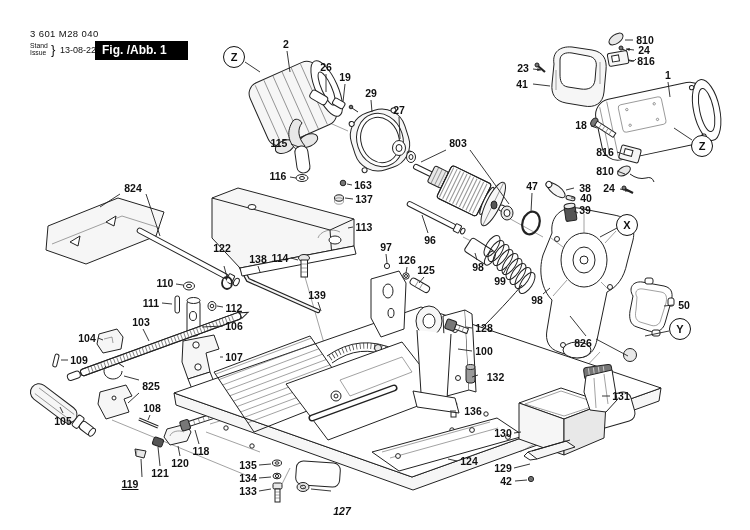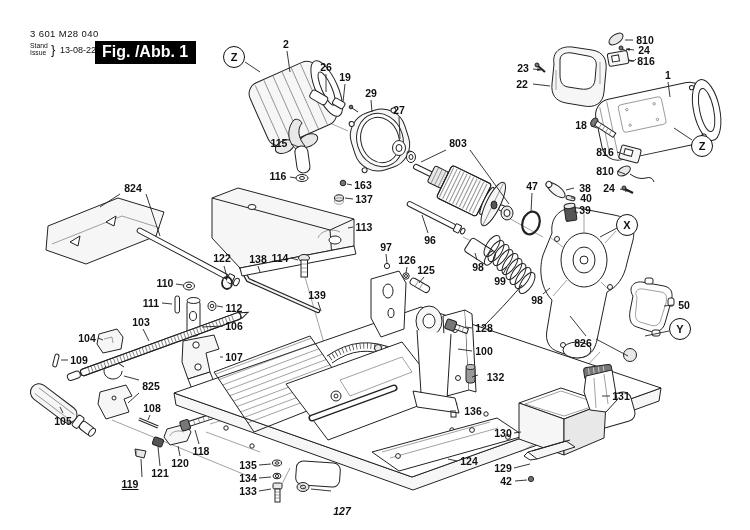--- a/index.html
+++ b/index.html
@@ -20,21 +20,21 @@
   .vmark{position:absolute;transform:translate(-50%,-50%);width:20px;height:20px;
          border:1.7px solid #111;border-radius:50%;display:flex;align-items:center;
          justify-content:center;font-weight:bold;font-size:11px;background:#fff;}
   #title-block{position:absolute;left:30px;top:28px;}
   #part-number{font-size:9.5px;letter-spacing:.4px;}
   #stand-row{position:absolute;left:0px;top:14px;width:200px;height:20px;}
   .tiny{font-size:6.8px;line-height:7px;}
   #brace{position:absolute;left:21px;top:0px;font-size:13px;font-weight:normal;}
   #issue-date{position:absolute;left:30px;top:3px;font-size:9px;}
   #fig-box{position:absolute;left:65px;top:-1px;background:#000;color:#fff;
-           font-weight:bold;font-size:16px;padding:2px 8px 3px 7px;}
+           font-weight:bold;font-size:12px;padding:2px 21px 3px 7px;}
   #footer-note{position:absolute;left:633px;top:468px;font-size:7.5px;line-height:8.2px;}
 </style>
 </head>
 <body>
 
 <div id="stage">
 
   <svg id="drawing" width="750" height="530" viewBox="0 0 750 530">
     <defs>
       <clipPath id="hatchclip">
@@ -541,21 +541,21 @@
       <span class="callout" style="left: 371px; top: 93px;">29</span>
       <span class="callout" style="left: 399px; top: 110px;">27</span>
       <span class="callout" style="left: 458px; top: 143px;">803</span>
       <span class="callout" style="left: 279px; top: 143px;">115</span>
       <span class="callout" style="left: 278px; top: 176px;">116</span>
       <span class="callout" style="left: 363px; top: 185px;">163</span>
       <span class="callout" style="left: 364px; top: 199px;">137</span>
       <span class="callout" style="left: 364px; top: 227px;">113</span>
       <span class="callout" style="left: 280px; top: 258px;">114</span>
       <span class="callout" style="left: 258px; top: 259px;">138</span>
-      <span class="callout" style="left: 222px; top: 258px;">122</span>
+      <span class="callout" style="left: 222px; top: 248px;">122</span>
       <span class="callout" style="left: 165px; top: 283px;">110</span>
       <span class="callout" style="left: 151px; top: 303px;">111</span>
       <span class="callout" style="left: 234px; top: 308px;">112</span>
       <span class="callout" style="left: 234px; top: 326px;">106</span>
       <span class="callout" style="left: 141px; top: 322px;">103</span>
       <span class="callout" style="left: 87px; top: 338px;">104</span>
       <span class="callout" style="left: 234px; top: 357px;">107</span>
       <span class="callout" style="left: 79px; top: 360px;">109</span>
       <span class="callout" style="left: 133px; top: 188px;">824</span>
       <span class="callout" style="left: 151px; top: 386px;">825</span>
@@ -587,21 +587,21 @@
       <span class="callout" style="left: 484px; top: 377px; padding-left: 23px;">132</span>
       <span class="callout" style="left: 467px; top: 411px; padding-left: 12px;">136</span>
       <span class="callout" style="left: 469px; top: 461px;">124</span>
       <span class="callout" style="left: 503px; top: 433px;">130</span>
       <span class="callout" style="left: 503px; top: 468px; text-align: right;">129</span>
       <span class="callout" style="left: 506px; top: 481px;">42</span>
       <span class="callout" style="left: 621px; top: 396px;">131</span>
       <span class="callout" style="left: 583px; top: 343px;">826</span>
       <span class="callout" style="left: 684px; top: 305px;">50</span>
       <span class="callout" style="left: 523px; top: 68px;">23</span>
-      <span class="callout" style="left: 522px; top: 84px;">22</span>
+      <span class="callout" style="left: 522px; top: 84px;">41</span>
       <span class="callout" style="left: 668px; top: 75px;">1</span>
       <span class="callout" style="left: 581px; top: 125px;">18</span>
       <span class="callout" style="left: 605px; top: 152px;">816</span>
       <span class="callout" style="left: 605px; top: 171px;">810</span>
       <span class="callout" style="left: 645px; top: 40px;">810</span>
       <span class="callout" style="left: 644px; top: 50px;">24</span>
       <span class="callout" style="left: 646px; top: 61px;">816</span>
       <span class="vmark" style="left: 234px; top: 57px;">Z</span>
       <span class="vmark" style="left: 702px; top: 146px;">Z</span>
       <span class="vmark" style="left: 627px; top: 225px;">X</span>

